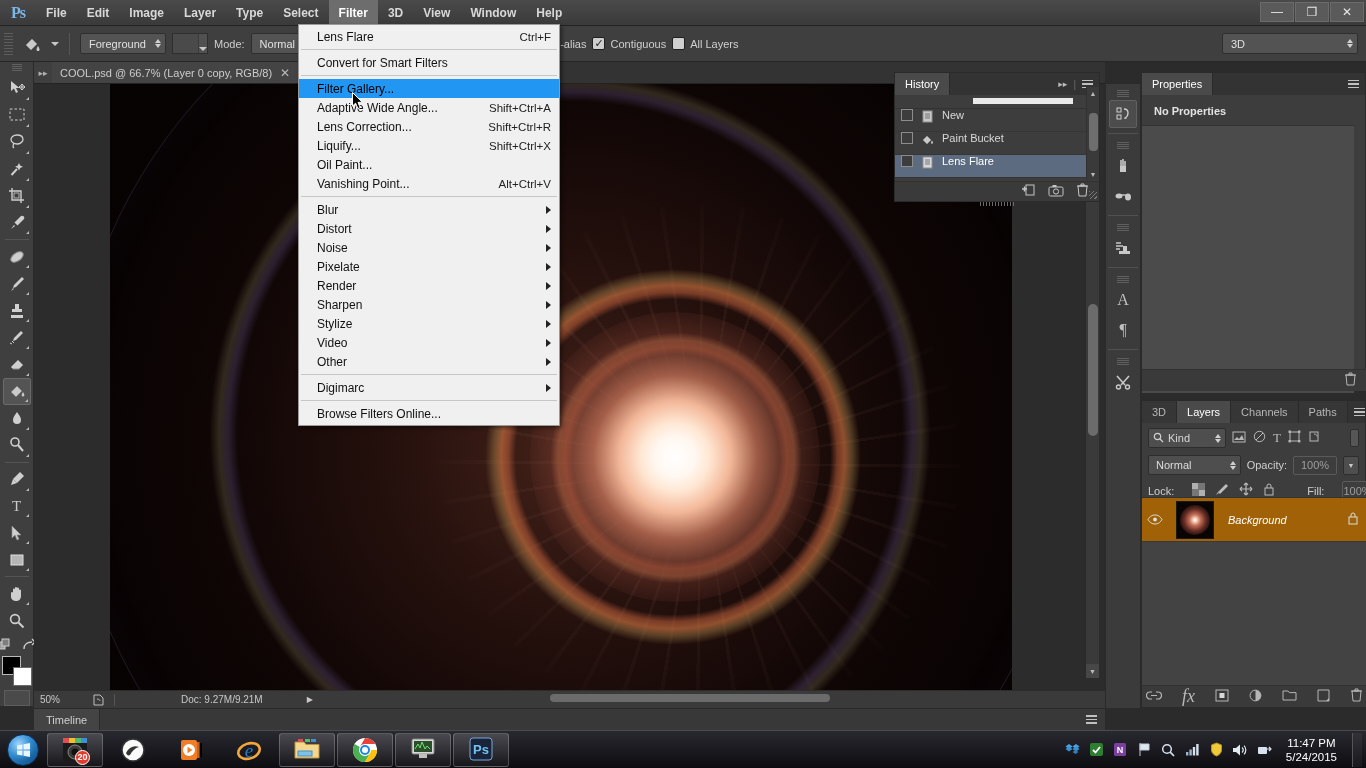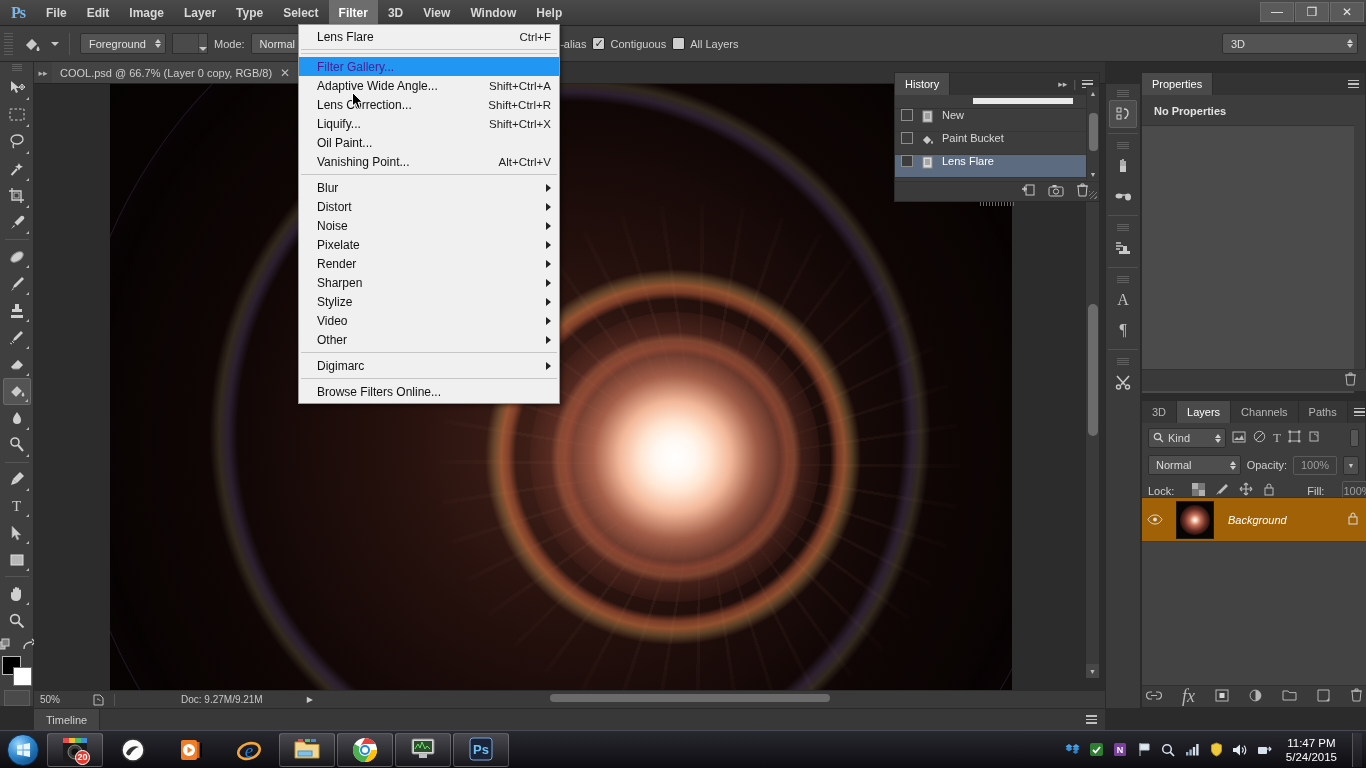--- a/index.html
+++ b/index.html
@@ -301,21 +301,21 @@
   
   .dropdown {
     position:absolute; left:298px; top:24px; width:262px;
     background:#f0f0f0; border:1px solid #9a9a9a; box-shadow:2px 2px 4px rgba(0,0,0,0.45);
     padding:2px 0; z-index:50; font-size:12px; color:#111;
   }
   .dd-item {
     display:flex; align-items:center; height:19px; padding:0 8px 0 18px;
     position:relative; white-space:nowrap;
   }
-  .dd-item.hi { background:#2196f3; color:#4c1d95; }
+  .dd-item.hi { background:#2196f3; color:#000000; }
   .dd-item .shortcut { margin-left:auto; padding-left:20px; color:#222; font-size:11.5px; }
   .dd-item .submenu-arrow {
     margin-left:auto; width:0;height:0;
     border-top:4px solid transparent;border-bottom:4px solid transparent;border-left:5px solid #222;
   }
   .dd-sep { height:1px; background:#c6c6c6; margin:3px 2px; }
   .cursor {
     position:absolute; left:352px; top:92px; width:12px; height:19px; z-index:60;
     pointer-events:none;
   }
@@ -962,20 +962,23 @@
       </span>
     </div>
   </div>
 
   <div class="dropdown">
     <div class="dd-item">
       <span>Lens Flare</span>
       <span class="shortcut">Ctrl+F</span>
     </div>
     <div class="dd-sep"></div>
+    <div class="dd-item">
+      <span>Convert for Smart Filters</span>
+    </div>
     <div class="dd-sep"></div>
     <div class="dd-item hi">
       <span>Filter Gallery...</span>
     </div>
     <div class="dd-item">
       <span>Adaptive Wide Angle...</span>
       <span class="shortcut">Shift+Ctrl+A</span>
     </div>
     <div class="dd-item">
       <span>Lens Correction...</span>

